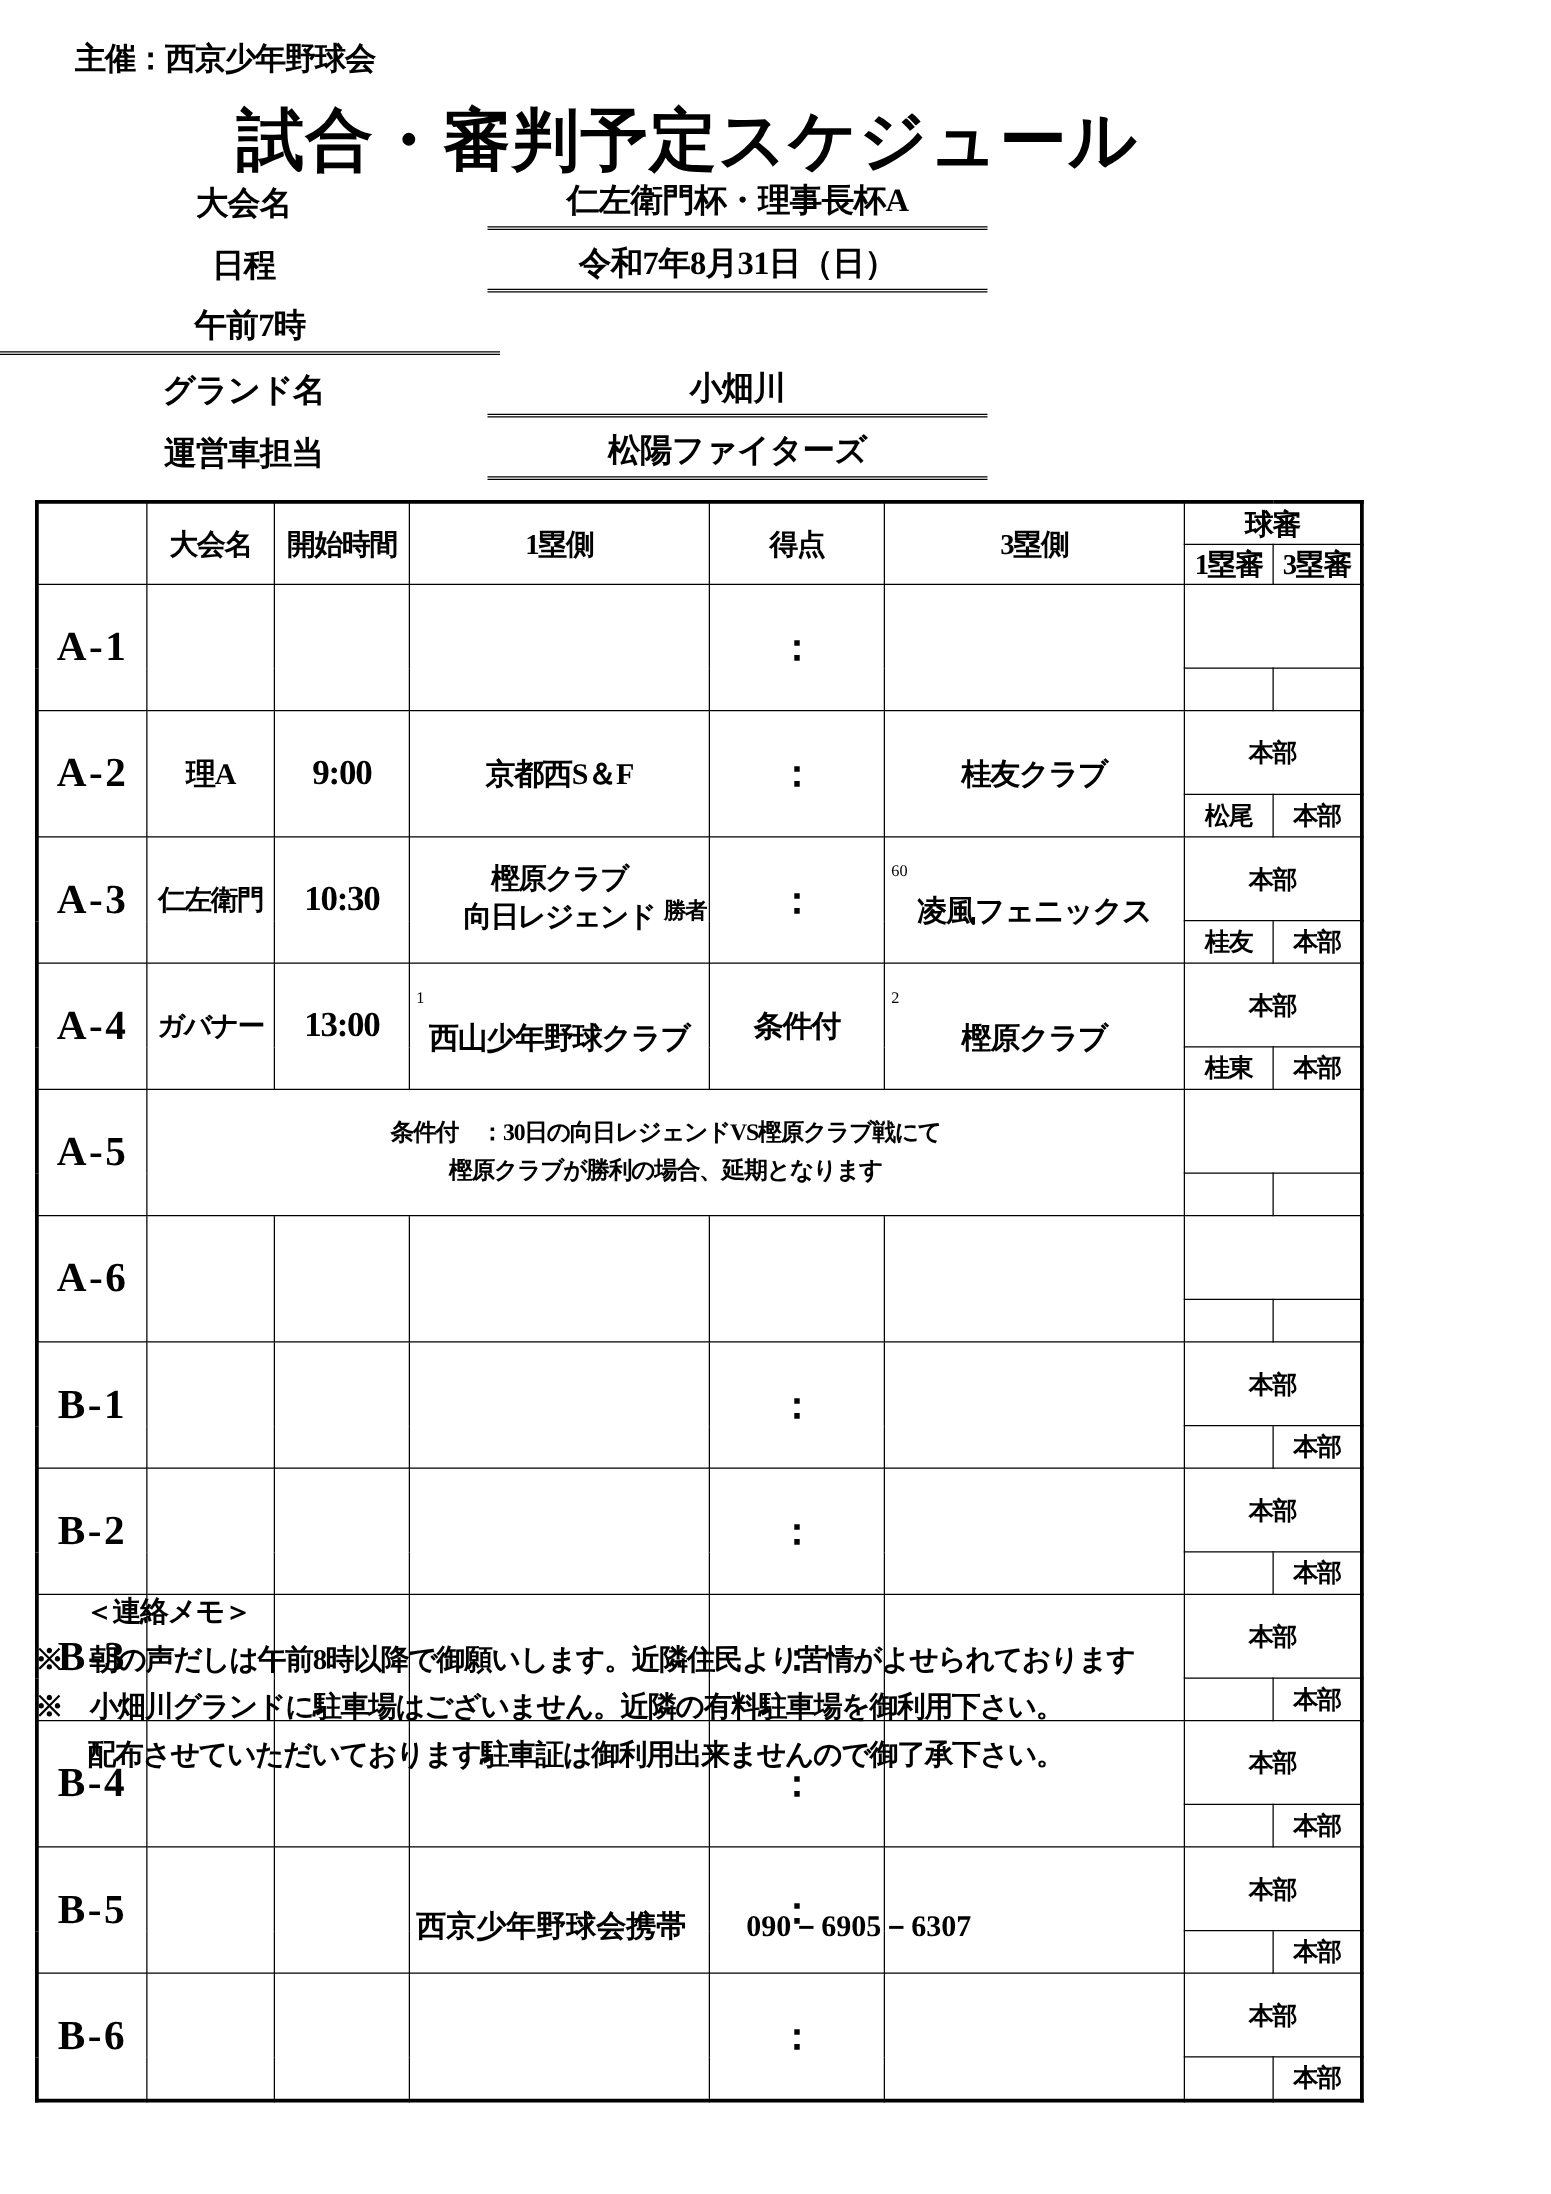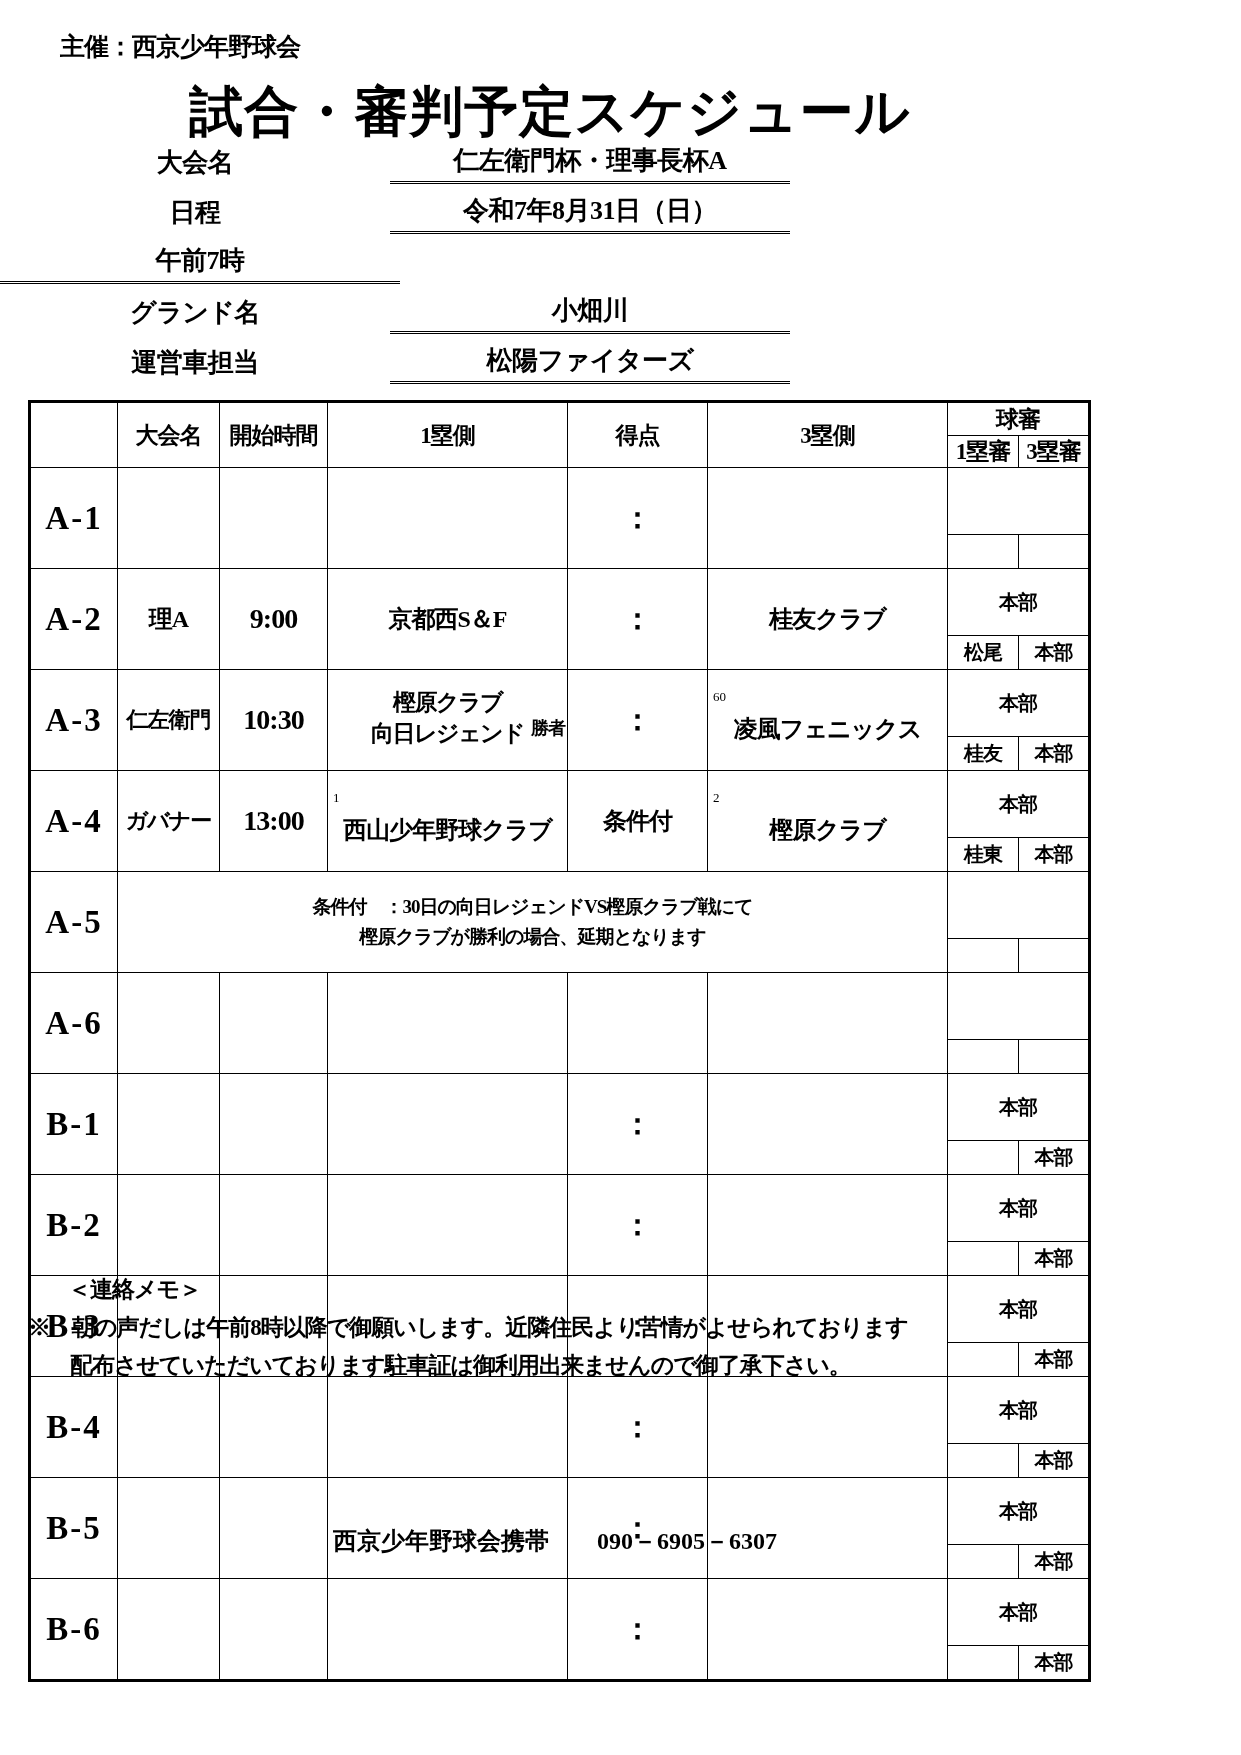--- a/index.html
+++ b/index.html
@@ -369,18 +369,19 @@
         <td class="ump"></td>
         <td class="ump">本部</td>
       </tr>
 
     </tbody>
   </table>
 
   <div class="memo">
     <div class="memo-title">＜連絡メモ＞</div>
     <div class="memo-line">※　朝の声だしは午前8時以降で御願いします。近隣住民より苦情がよせられております</div>
+    <div class="memo-line">※　小畑川グランドに駐車場はございません。近隣の有料駐車場を御利用下さい。</div>
     <div class="memo-line memo-ind">配布させていただいております駐車証は御利用出来ませんので御了承下さい。</div>
   </div>
 
   <div class="contact">西京少年野球会携帯　　090－6905－6307</div>
 
 </div>
 
 </body></html>

